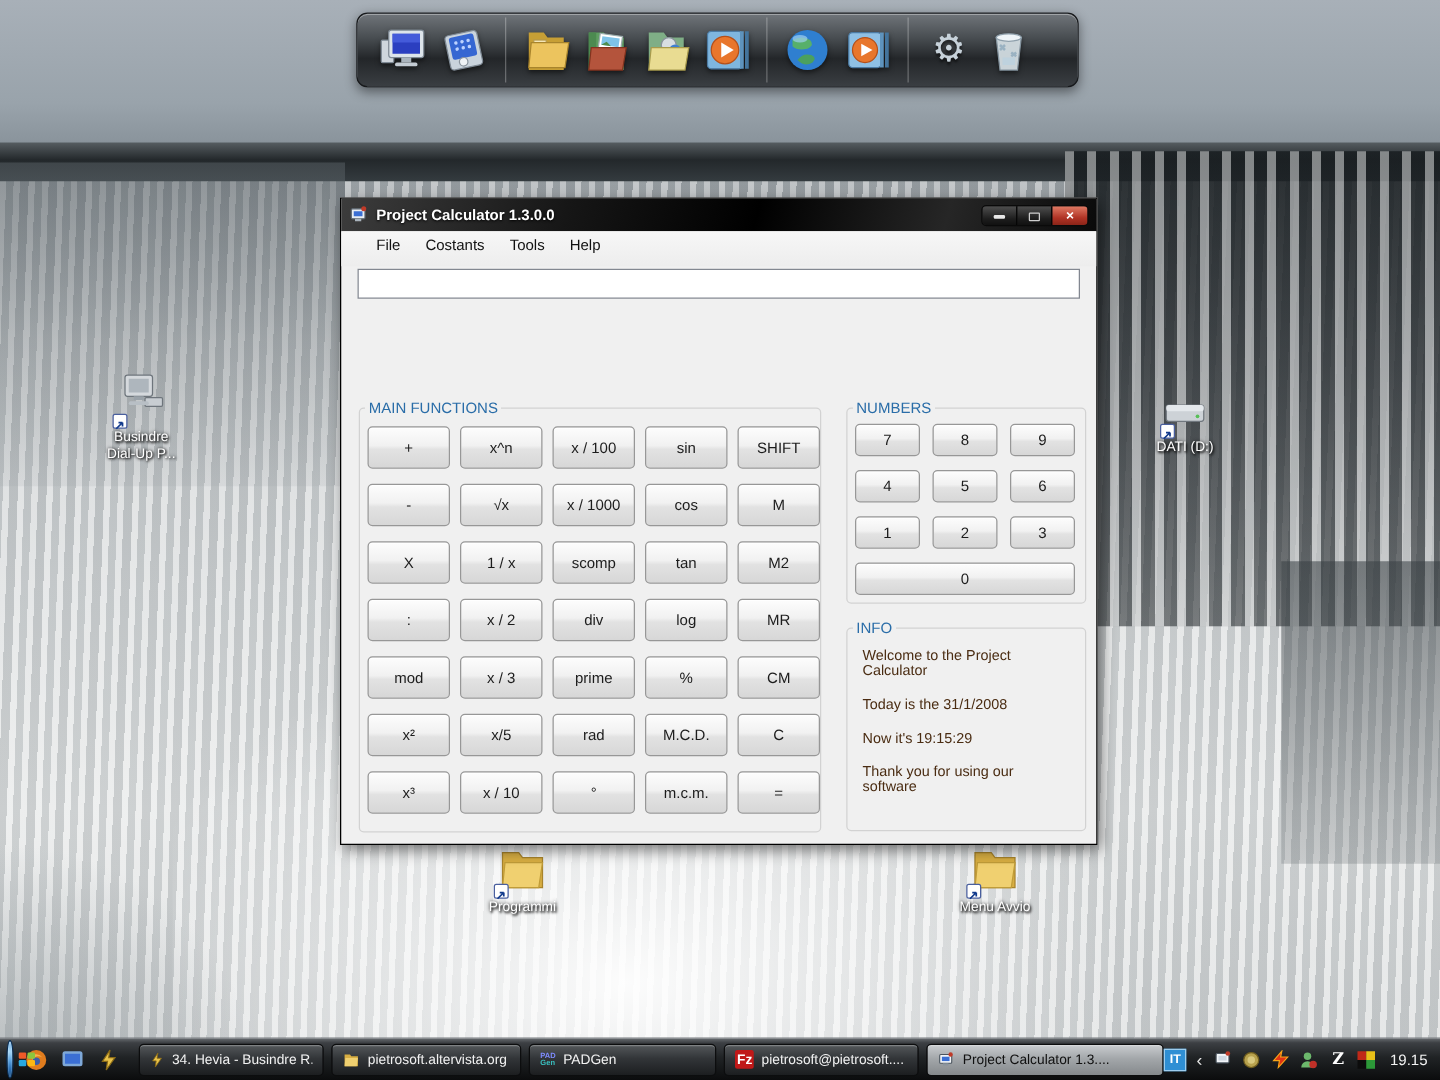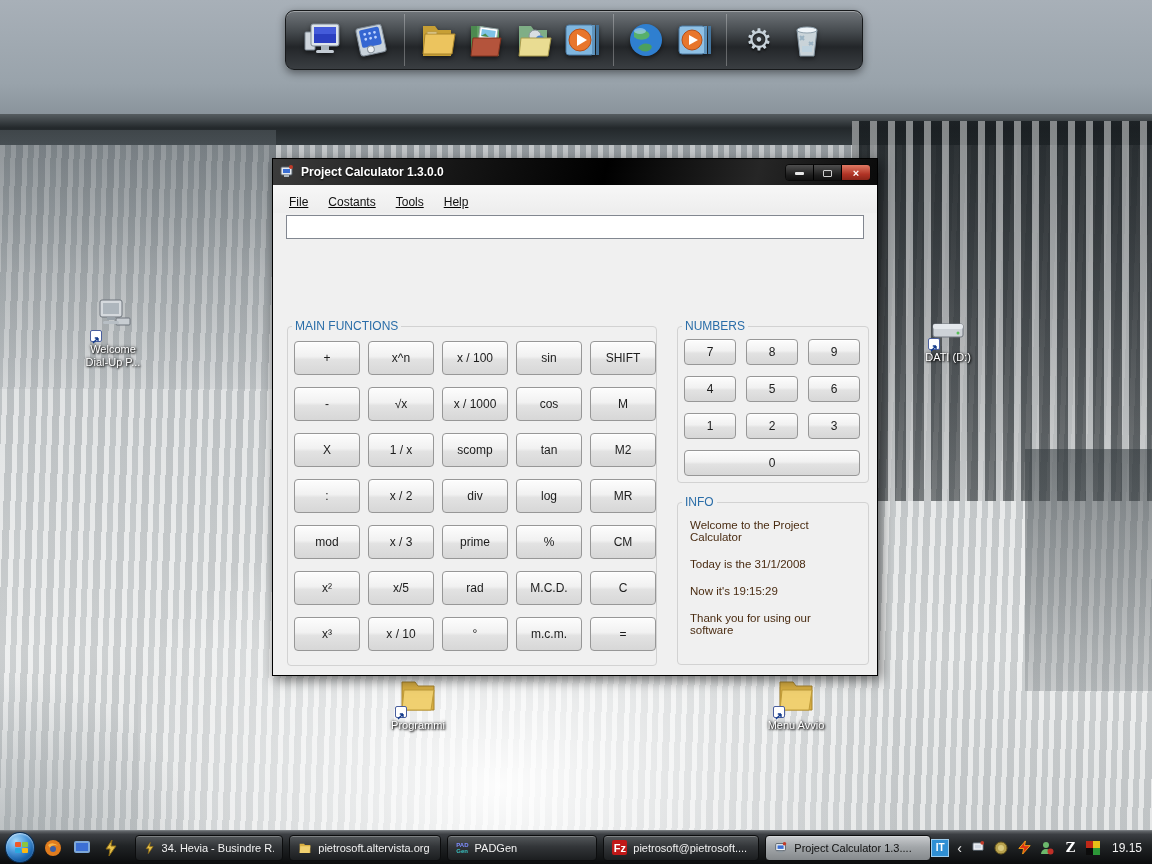--- a/index.html
+++ b/index.html
@@ -58,21 +58,21 @@
   .titlebar .t-text { font-size:12px; font-weight:bold; flex:1;
     text-shadow:0 1px 2px #000; }
   .winbtns { display:flex; border:1px solid #0a0a0a; border-radius:4px; overflow:hidden; height:17px; }
   .winbtn { width:28px; height:17px; display:flex; align-items:center; justify-content:center;
     font-size:11px; font-weight:bold; color:#ddd; cursor:pointer;
     background:linear-gradient(180deg,#4e4e4e,#1d1d1d 60%,#0c0c0c); border-right:1px solid #000; }
   .winbtn.close { background:linear-gradient(180deg,#e07a64,var(--close-red,#b03325) 55%,#7e1f14); color:#fff; border-right:none; }
   .winbtn .mini { display:block; width:9px; height:3px; background:#e8e8e8; border-radius:1px; }
   .winbtn .maxi { display:block; width:9px; height:7px; border:1.5px solid #cfcfcf; border-radius:1px; }
 
-  .menubar { height:28px; background:linear-gradient(180deg,#f7f7f7,#ededed); display:flex; align-items:flex-end; padding-left:6px;text-decoration:underline; }
+  .menubar { height:28px; background:linear-gradient(180deg,#f7f7f7,#ededed); display:flex; align-items:flex-start; padding-left:18px; }
   .menu-item { font-size:12px; color:#111; padding:4px 10px; cursor:pointer; }
 
   .heading { text-align:center; margin-top:14px; height:58px;
     font-family:"DejaVu Serif", serif; font-style:italic; font-weight:600;
     font-size:37px; letter-spacing:2px; color:#0d0d0d; }
 
   .display-row { padding:2px 13px 0 13px; }
   .display-input { width:100%; height:24px; border:1px solid #828790; background:#fff;
     font-size:14px; padding:0 4px; font-family:"Liberation Sans",sans-serif; }
 
@@ -112,21 +112,21 @@
   .tasks { display:flex; gap:6px; }
   .task { height:26px; display:flex; align-items:center; gap:6px; padding:0 8px;
     border:1px solid #0c0d0e; border-radius:4px; cursor:pointer;
     background:linear-gradient(180deg,#54585b 0%,#323538 45%,#1c1e20 100%);
     box-shadow:inset 0 1px 0 rgba(255,255,255,.25); }
   .task .t-label { font-size:11px; color:#f2f2f2; white-space:nowrap; overflow:hidden; }
   .task.active { background:linear-gradient(180deg,#c9cccf 0%,#a3a7aa 45%,#85898c 100%); }
   .task.active .t-label { color:#101010; }
   .task:nth-child(1){ width:148px; } .task:nth-child(2){ width:152px; }
   .task:nth-child(3){ width:150px; } .task:nth-child(4){ width:156px; }
-  .task:nth-child(5){ width:166px; }
+  .task:nth-child(5){ width:190px; }
 
   .tray { margin-left:auto; display:flex; align-items:center; gap:6px; padding-right:10px; }
   .lang-badge { width:18px; height:18px; background:var(--language-badge,#2f8fd4); color:#fff;
     font-size:10px; font-weight:bold; display:flex; align-items:center; justify-content:center;
     border:1px solid #9ecdee; cursor:pointer; }
   .tray-chevron { color:#e8e8e8; font-size:14px; cursor:pointer; padding:0 2px; }
   .tray-icon { width:17px; height:17px; display:flex; align-items:center; justify-content:center; cursor:pointer; }
   .tray-clock { color:#f2f2f2; font-size:12px; margin-left:4px; cursor:pointer; }
 
   .pad-icon { font-size:6px; font-weight:bold; line-height:6px; text-align:left; }
@@ -256,21 +256,21 @@
       <rect x="24" y="20" width="14" height="7" rx="1" fill="#c8cdd2" stroke="#6e757c"></rect>
       <rect x="11" y="23" width="16" height="3" rx="1.5" fill="#b8bfc5"></rect>
     </svg>
     <span class="lnk">
       <svg width="10" height="10" viewBox="0 0 10 10">
           <path d="M2 8 L7 3 M7 3 H3.8 M7 3 V6.2" stroke="#123a8c" stroke-width="1.4" fill="none"></path>
         </svg>
     </span>
   </span>
   <div class="label">
-    <div>Welcome</div>
+    <div>Busindre</div>
     <div>Dial-Up P...</div>
   </div>
 </div>
 
 <div class="desk-icon" style="left:900px; top:318px;">
   <span class="img">
     <svg width="36" height="26" viewBox="0 0 36 26">
       <rect x="3" y="6" width="30" height="13" rx="2" fill="#cdd2d7" stroke="#70777e"></rect>
       <rect x="3" y="6" width="30" height="5" rx="2" fill="#e4e8ec"></rect>
       <circle cx="28" cy="15" r="1.5" fill="#58c058"></circle>

